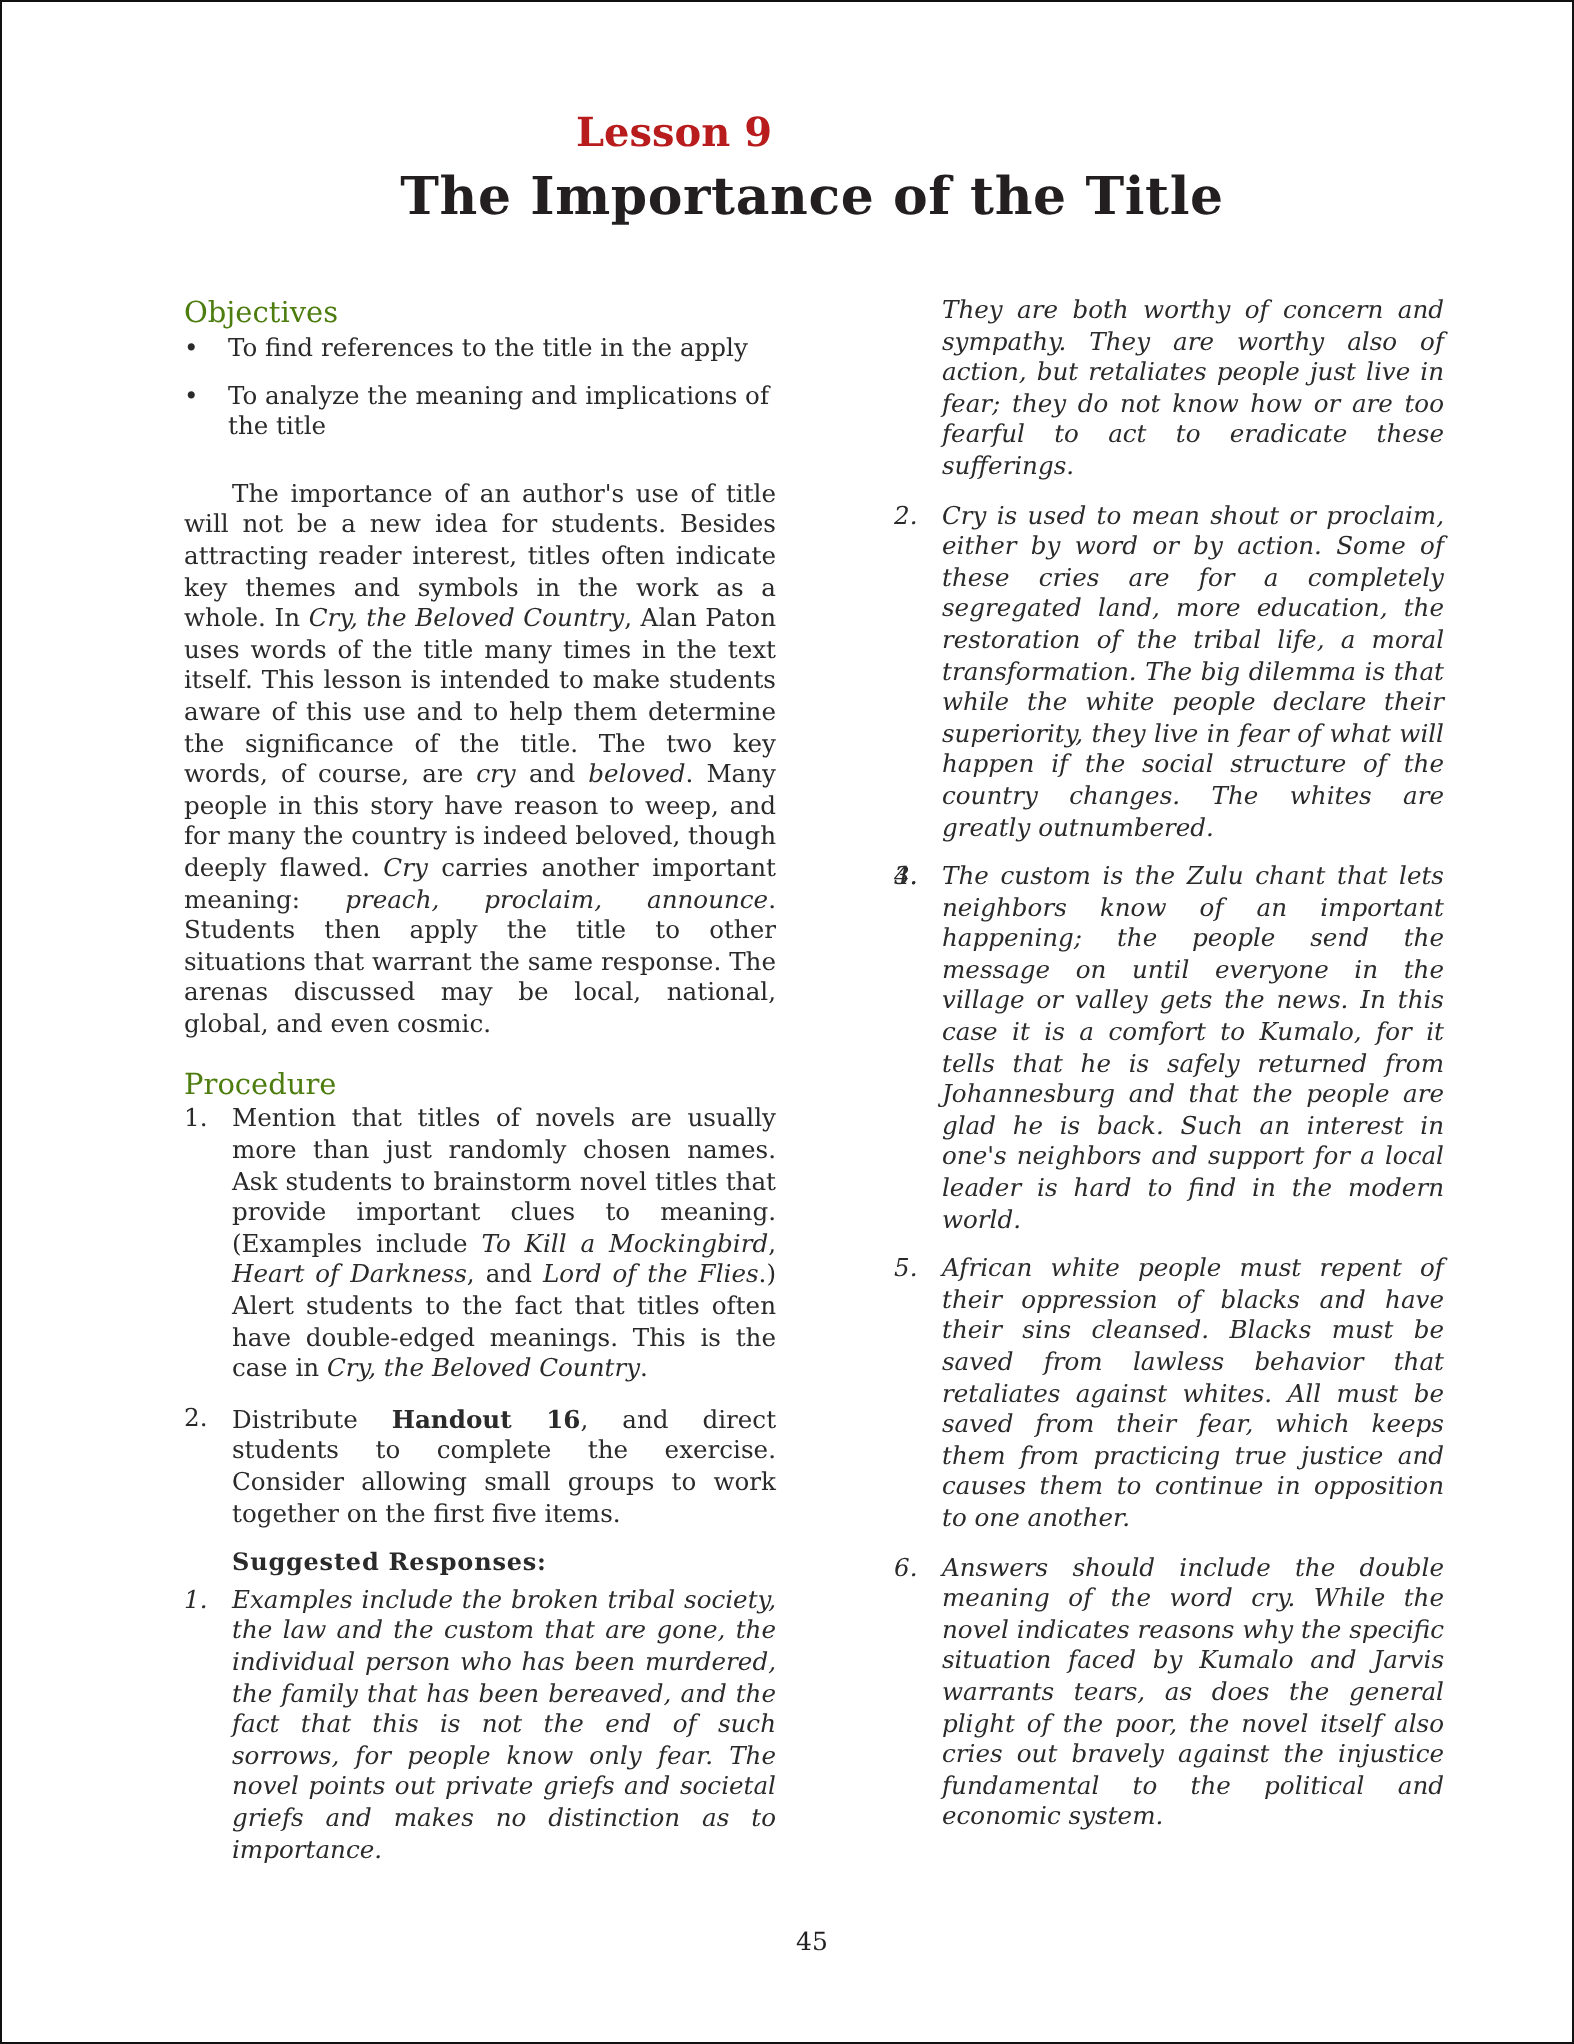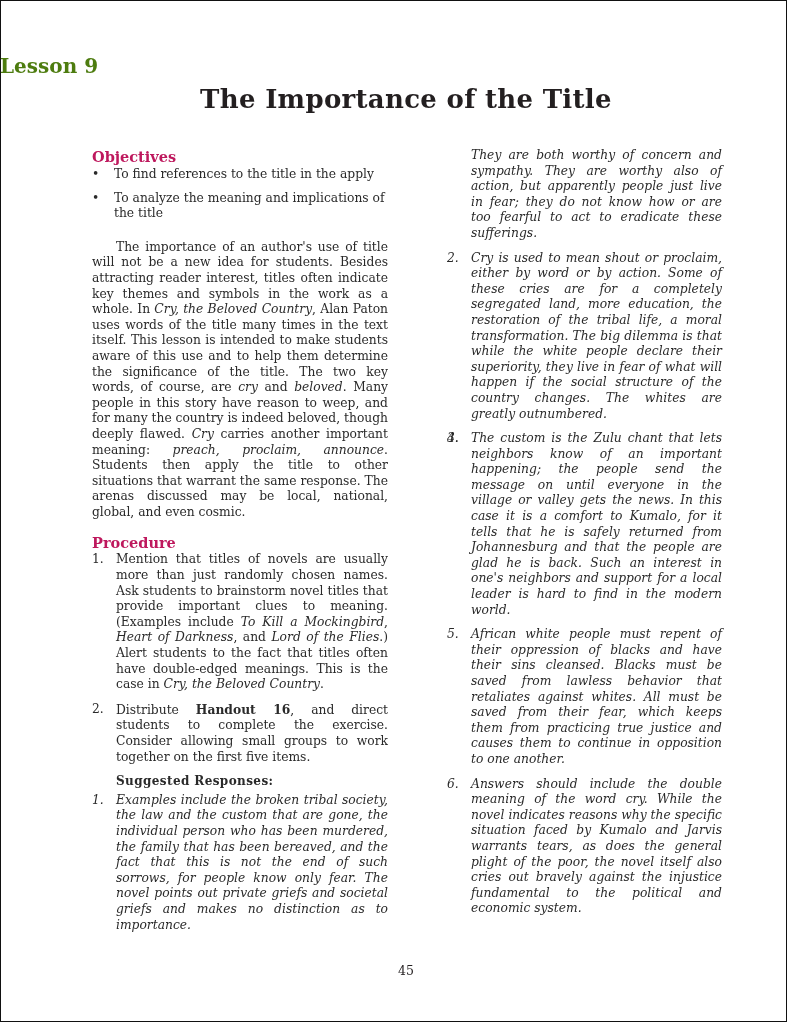--- a/index.html
+++ b/index.html
@@ -5,34 +5,34 @@
   html, body { margin: 0; padding: 0; background: #ffffff; }
   body {
     width: 787px; height: 1022px; position: relative; overflow: hidden;
     font-family: "DejaVu Serif", serif; color: #2a2a2a;
   }
   .page-frame {
     position: absolute; left: 0; top: 0; width: 785px; height: 1020px;
     border: 1px solid #111; box-sizing: content-box;
   }
   .lesson-num {
-    position: absolute; left: 0; width: 674px; top: 54px; 
-    font-family: "DejaVu Serif", serif; font-weight: bold; font-size: 20px; color: #4d7c0f;
+    position: absolute; left: 0; width: 674px; top: 54px; text-align: center;
+    font-family: "DejaVu Serif", serif; font-weight: bold; font-size: 20px; color: #b91c1c;
   }
   .lesson-title {
     position: absolute; left: 0; width: 812px; top: 84px; text-align: center;
     font-family: "DejaVu Serif", serif; font-weight: bold; font-size: 26px; color: #231f20;
     letter-spacing: 0.3px;
   }
   .col { position: absolute; top: 148px; font-size: 12.3px; line-height: 15.6px; }
   .col-left { left: 92px; width: 296px; }
   .col-right { left: 447px; width: 275px; }
   .justify { text-align: justify; }
   h2.section {
-    margin: 0; font-size: 14.5px; font-weight: bold; line-height: 18px; color: #be185d;
+    margin: 0; font-size: 14.5px; font-weight: normal; line-height: 18px; color: #4d7c0f;
   }
   ul.bullets { list-style: none; margin: 1px 0 0 0; padding: 0; }
   ul.bullets li { position: relative; padding-left: 22px; margin-bottom: 8px; }
   ul.bullets li .dot { position: absolute; left: 0; top: 0; }
   .para { margin: 0; text-indent: 24px; }
   ol.steps { list-style: none; margin: 0; padding: 0; }
   ol.steps > li { position: relative; padding-left: 24px; margin-bottom: 9px; }
   ol.steps > li .num { position: absolute; left: 0; top: 0; }
   .sub-heading {
     margin: 8px 0 3px 24px; font-size: 12px; font-weight: bold; letter-spacing: 0.4px;
@@ -85,21 +85,21 @@
   </ol>
   <div class="sub-heading">Suggested Responses:</div>
   <ol class="responses justify left-responses">
     <li>
       <span class="num">1.</span><span>Examples include the broken tribal society, the law and the custom that are gone, the individual person who has been murdered, the family that has been bereaved, and the fact that this is not the end of such sorrows, for people know only fear. The novel points out private griefs and societal griefs and makes no distinction as to importance.</span>
     </li>
   </ol>
 </div>
 
 <div class="col col-right justify">
-  <div class="cont">They are both worthy of concern and sympathy. They are worthy also of action, but apparently people just live in fear; they do not know how or are too fearful to act to eradicate these sufferings.</div>
+  <div class="cont">They are both worthy of concern and sympathy. They are worthy also of action, but retaliates people just live in fear; they do not know how or are too fearful to act to eradicate these sufferings.</div>
   <ol class="responses">
     <li>
       <span class="num">2.</span><span>Cry is used to mean shout or proclaim, either by word or by action. Some of these cries are for a completely segregated land, more education, the restoration of the tribal life, a moral transformation. The big dilemma is that while the white people declare their superiority, they live in fear of what will happen if the social structure of the country changes. The whites are greatly outnumbered.</span>
     </li>
     <li>
       <span class="num">3.</span>
     </li>
     <li>
       <span class="num">4.</span><span>The custom is the Zulu chant that lets neighbors know of an important happening; the people send the message on until everyone in the village or valley gets the news. In this case it is a comfort to Kumalo, for it tells that he is safely returned from Johannesburg and that the people are glad he is back. Such an interest in one's neighbors and support for a local leader is hard to find in the modern world.</span>
     </li>

